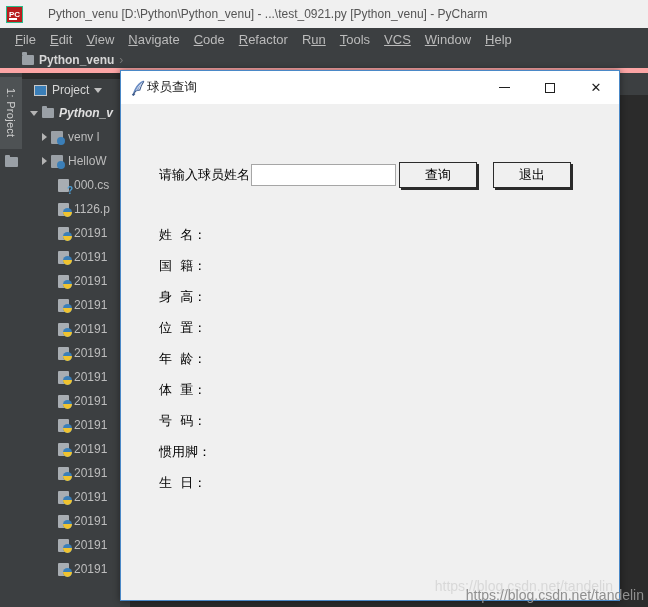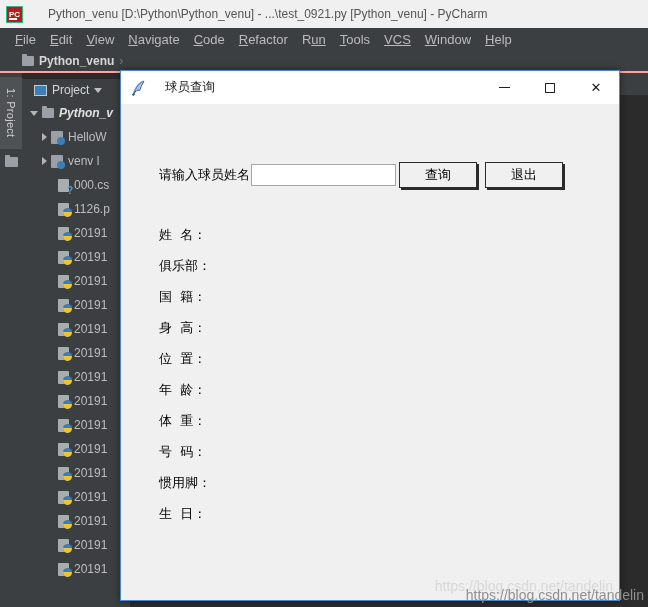--- a/index.html
+++ b/index.html
@@ -72,21 +72,21 @@
   }
 
   
   #navbar {
     height: 22px;
     background: #3c3f41;
     display: flex;
     align-items: center;
     padding-left: 22px;
     box-sizing: border-box;
-    border-bottom: 2px solid #fca5a5;
+    border-bottom: 5px solid #fca5a5;
   }
   .crumb {
     display: flex;
     align-items: center;
     font-size: 12px;
     color: #d6d6d6;
     font-weight: bold;
     white-space: nowrap;
   }
   .crumb-sep {
@@ -347,21 +347,21 @@
     height: 33px;
     background: #ffffff;
     display: flex;
     align-items: center;
     box-sizing: border-box;
     padding-left: 10px;
   }
   #dialog-title-text {
     font-size: 12.5px;
     color: #1a1a1a;
-    margin-left: 19px;
+    margin-left: 1px;
     white-space: nowrap;
   }
   #dialog-winbtns {
     margin-left: auto;
     display: flex;
     height: 33px;
   }
   .winbtn {
     width: 46px; height: 33px;
     display: flex;
@@ -429,21 +429,21 @@
     font-size: 13px;
     color: #000000;
     display: flex;
     align-items: center;
     justify-content: center;
     cursor: default;
     box-shadow: 2px 2px 0 #2b2b2b;
     font-family: "DejaVu Sans", "Liberation Sans", sans-serif;
   }
   #query-button { left: 278px; width: 78px; }
-  #exit-button  { left: 364px; width: 78px; }
+  #exit-button  { left: 372px; width: 78px; }
 
   
   #fields {
     position: absolute;
     top: 115px; left: 38px;
   }
   .field-row {
     height: 31px;
     display: flex;
     align-items: center;
@@ -529,27 +529,27 @@
 
     <div class="tree-row root" style="padding-left:8px">
       <span class="arrow-d"></span>
       <span class="folder-ico"></span>
       <span>Python_v</span>
     </div>
 
     <div class="tree-row" style="padding-left:20px">
       <span class="arrow-r"></span>
       <span class="mod-ico"></span>
-      <span>HelloW</span>
+      <span>venv  l</span>
     </div>
 
     <div class="tree-row" style="padding-left:20px">
       <span class="arrow-r"></span>
       <span class="mod-ico"></span>
-      <span>venv  l</span>
+      <span>HelloW</span>
     </div>
 
     <div class="tree-row" style="padding-left:36px">
       <span class="csv-ico"></span>
       <span>000.cs</span>
     </div>
     <div class="tree-row" style="padding-left:36px">
       <span class="py-ico"></span>
       <span>1126.p</span>
     </div>
@@ -671,24 +671,20 @@
       <div class="tk-button" id="query-button">查询</div>
       <div class="tk-button" id="exit-button">退出</div>
     </div>
 
     <div id="fields">
       <div class="field-row">
         <span class="field-label">姓  名：</span>
         <span class="field-value"></span>
       </div>
       <div class="field-row">
-        <span class="field-label">俱乐部：</span>
-        <span class="field-value"></span>
-      </div>
-      <div class="field-row">
         <span class="field-label">国  籍：</span>
         <span class="field-value"></span>
       </div>
       <div class="field-row">
         <span class="field-label">身  高：</span>
         <span class="field-value"></span>
       </div>
       <div class="field-row">
         <span class="field-label">位  置：</span>
         <span class="field-value"></span>

